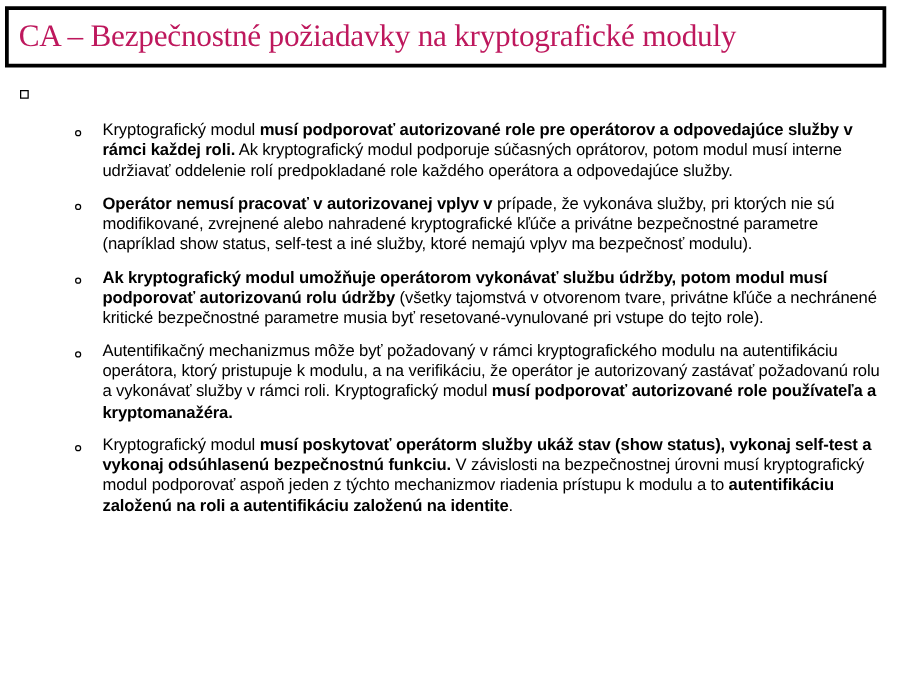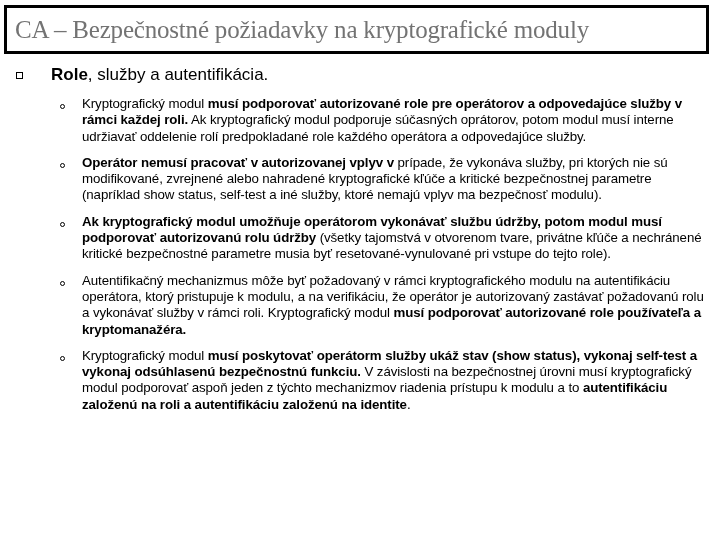--- a/index.html
+++ b/index.html
@@ -23,21 +23,21 @@
       height: 43px;
       border: 3px solid #000000;
       box-sizing: content-box;
     }
     .title-text {
       position: absolute;
       left: 8px;
       top: 8px;
       font-family: "Liberation Serif", serif;
       font-size: 25px;
-      color: #737373;
+      color: #be185d;
       white-space: nowrap;
       letter-spacing: -0.2px;
     }
     .level1 {
       position: absolute;
       left: 14px;
       top: 64px;
       width: 690px;
     }
     .l1-row {
@@ -97,32 +97,31 @@
 </head>
 <body>
 
 <div class="title-box">
   <div class="title-text">CA – Bezpečnostné požiadavky na kryptografické moduly</div>
 </div>
 
 <div class="level1">
   <div class="l1-row">
     <span class="l1-bullet"></span>
-    <span class="l1-text"><b>Role</b><span>, služby a autentifikácia.</span></span>
   </div>
 </div>
 
 <div class="items">
   <div class="item">
     <span class="item-bullet"></span>
     <div class="item-text"><span>Kryptografický modul </span><b>musí podporovať autorizované role pre operátorov a odpovedajúce služby v rámci každej roli.</b><span> Ak kryptografický modul podporuje súčasných oprátorov, potom modul musí interne udržiavať oddelenie rolí predpokladané role každého operátora a odpovedajúce služby.</span></div>
   </div>
   <div class="item">
     <span class="item-bullet"></span>
-    <div class="item-text"><b>Operátor nemusí pracovať v autorizovanej vplyv v</b><span> prípade, že vykonáva služby, pri ktorých nie sú modifikované, zvrejnené alebo nahradené kryptografické kľúče a kritické bezpečnostnej parametre (napríklad show status, self-test a iné služby, ktoré nemajú vplyv ma bezpečnosť modulu).</span></div>
+    <div class="item-text"><b>Operátor nemusí pracovať v autorizovanej vplyv v</b><span> prípade, že vykonáva služby, pri ktorých nie sú modifikované, zvrejnené alebo nahradené kryptografické kľúče a privátne bezpečnostné parametre (napríklad show status, self-test a iné služby, ktoré nemajú vplyv ma bezpečnosť modulu).</span></div>
   </div>
   <div class="item">
     <span class="item-bullet"></span>
     <div class="item-text"><b>Ak kryptografický modul umožňuje operátorom vykonávať službu údržby, potom modul musí podporovať autorizovanú rolu údržby</b><span> (všetky tajomstvá v otvorenom tvare, privátne kľúče a nechránené kritické bezpečnostné parametre musia byť resetované-vynulované pri vstupe do tejto role).</span></div>
   </div>
   <div class="item">
     <span class="item-bullet"></span>
     <div class="item-text"><span>Autentifikačný mechanizmus môže byť požadovaný v rámci kryptografického modulu na autentifikáciu operátora, ktorý pristupuje k modulu, a na verifikáciu, že operátor je autorizovaný zastávať požadovanú rolu a vykonávať služby v rámci roli. Kryptografický modul </span><b>musí podporovať autorizované role používateľa  a kryptomanažéra.</b></div>
   </div>
   <div class="item">

